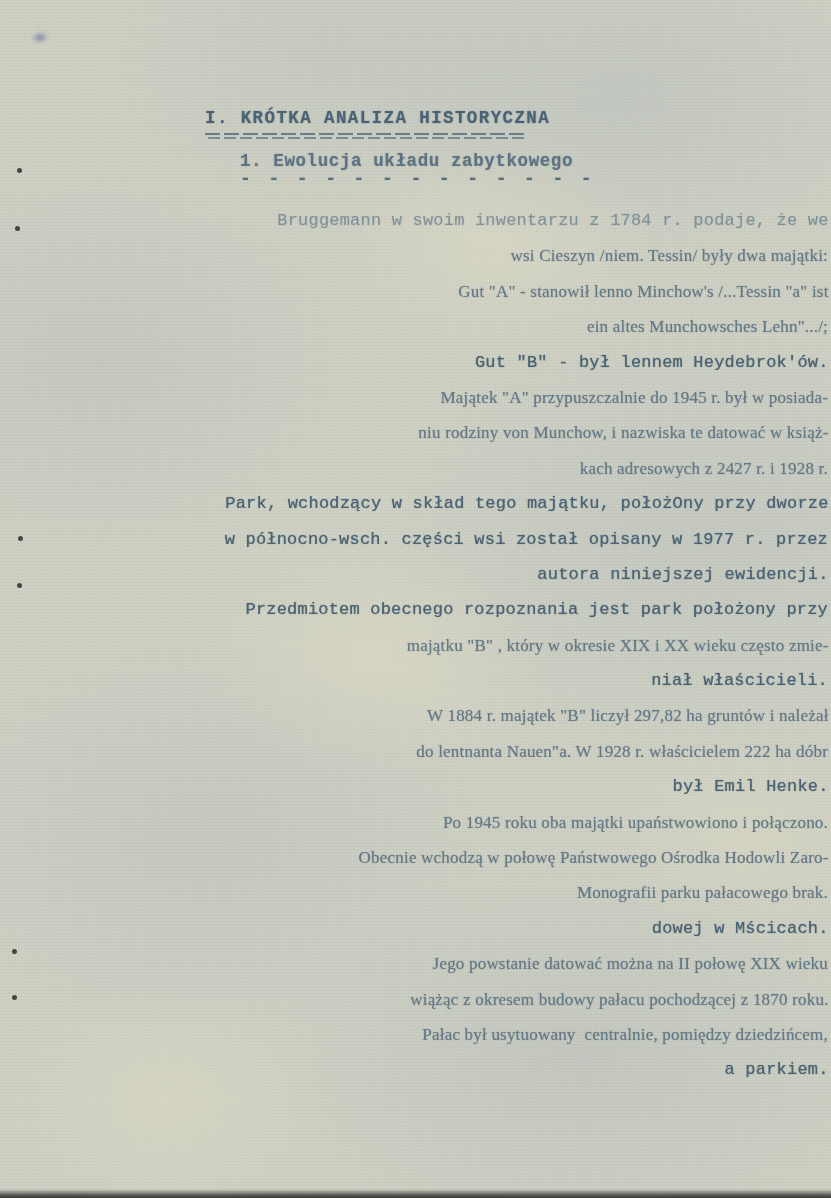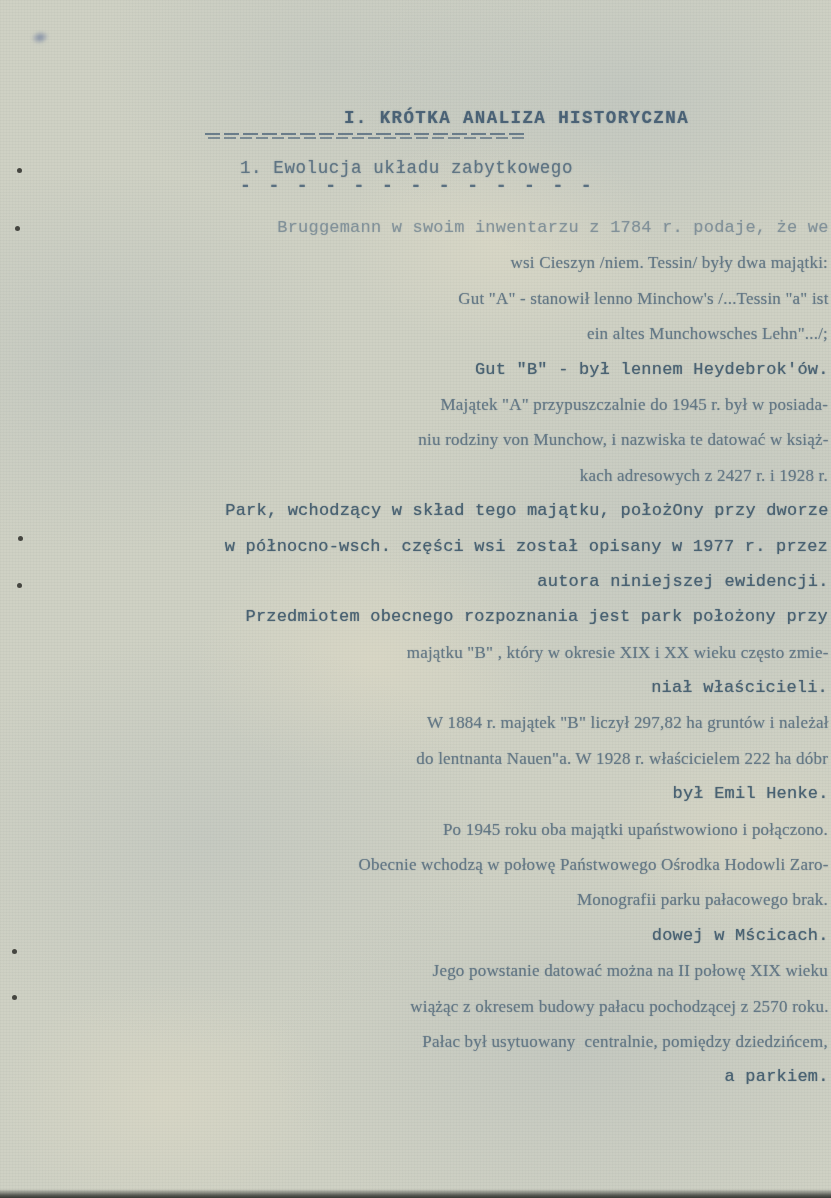--- a/index.html
+++ b/index.html
@@ -20,34 +20,34 @@
       repeating-linear-gradient(0deg,  rgba(110,120,115,.05) 0 1px, transparent 1px 3px),
       repeating-linear-gradient(90deg, rgba(110,120,115,.04) 0 1px, transparent 1px 3px);
     font-family:"Liberation Mono","DejaVu Sans Mono",monospace;
   }
 
   .page-content{position:absolute;left:188px;top:106px;width:640px;filter:blur(.3px);}
 
   .heading{
     margin-left:17px;font-size:17.5px;font-weight:bold;letter-spacing:1.4px;
     color:rgba(68,93,114,.85);text-shadow:0 0 1.3px rgba(68,93,114,.75);
-    white-space:pre;line-height:24px;text-align:center;
+    white-space:pre;line-height:24px;
   }
   .heading-rule{
     margin-left:17px;margin-top:3px;width:322px;height:6px;
     background-image:
       repeating-linear-gradient(90deg, rgba(82,104,124,.80) 0 15px, rgba(82,104,124,0) 15px 19px),
       repeating-linear-gradient(90deg, rgba(82,104,124,.65) 0 12px, rgba(82,104,124,0) 12px 16px);
     background-size:100% 2px,100% 2px;
     background-position:0 0,3px 4px;
     background-repeat:no-repeat;
     filter:blur(.4px);
   }
   .subheading{
-    margin-left:52px;margin-top:17px;font-size:17.5px;font-weight:normal;letter-spacing:.6px;
+    margin-left:52px;margin-top:10px;font-size:17.5px;font-weight:bold;letter-spacing:.6px;
     color:rgba(78,102,122,.72);text-shadow:0 0 1.3px rgba(78,102,122,.65);
     white-space:pre;line-height:24px;
   }
   .dash-row{
     margin-left:52px;margin-top:-4px;font-size:18px;font-weight:bold;letter-spacing:3.4px;
     color:rgba(78,102,122,.75);text-shadow:0 0 1px rgba(78,102,122,.7);
     white-space:pre;line-height:20px;
   }
 
   .body-lines{margin-top:14px;text-align:right;}
@@ -104,19 +104,19 @@
     <span class="line f2">majątku "B" , który w okresie XIX i XX wieku często zmie-</span>
     <span class="line f3">niał właścicieli.</span>
     <span class="line f2">W 1884 r. majątek "B" liczył 297,82 ha gruntów i należał</span>
     <span class="line f2"> do lentnanta Nauen"a. W 1928 r. właścicielem 222 ha dóbr</span>
     <span class="line f3">był Emil Henke.</span>
     <span class="line indent f2">Po 1945 roku oba majątki upaństwowiono i połączono.</span>
     <span class="line f2">Obecnie wchodzą w połowę Państwowego Ośrodka Hodowli Zaro-</span>
     <span class="line f2">Monografii parku pałacowego brak.</span>
     <span class="line f3">dowej w Mścicach.</span>
     <span class="line indent f2">Jego powstanie datować można na II połowę XIX wieku</span>
-    <span class="line f2">wiążąc z okresem budowy pałacu pochodzącej z 2570 roku.</span>
+    <span class="line f2">wiążąc z okresem budowy pałacu pochodzącej z 1870 roku.</span>
     <span class="line f2">Pałac był usytuowany  centralnie, pomiędzy dziedzińcem,</span>
     <span class="line f3">a parkiem.</span>
   </div>
 </div>
 
 <div class="scan-edge"></div>
 
 </body></html>

